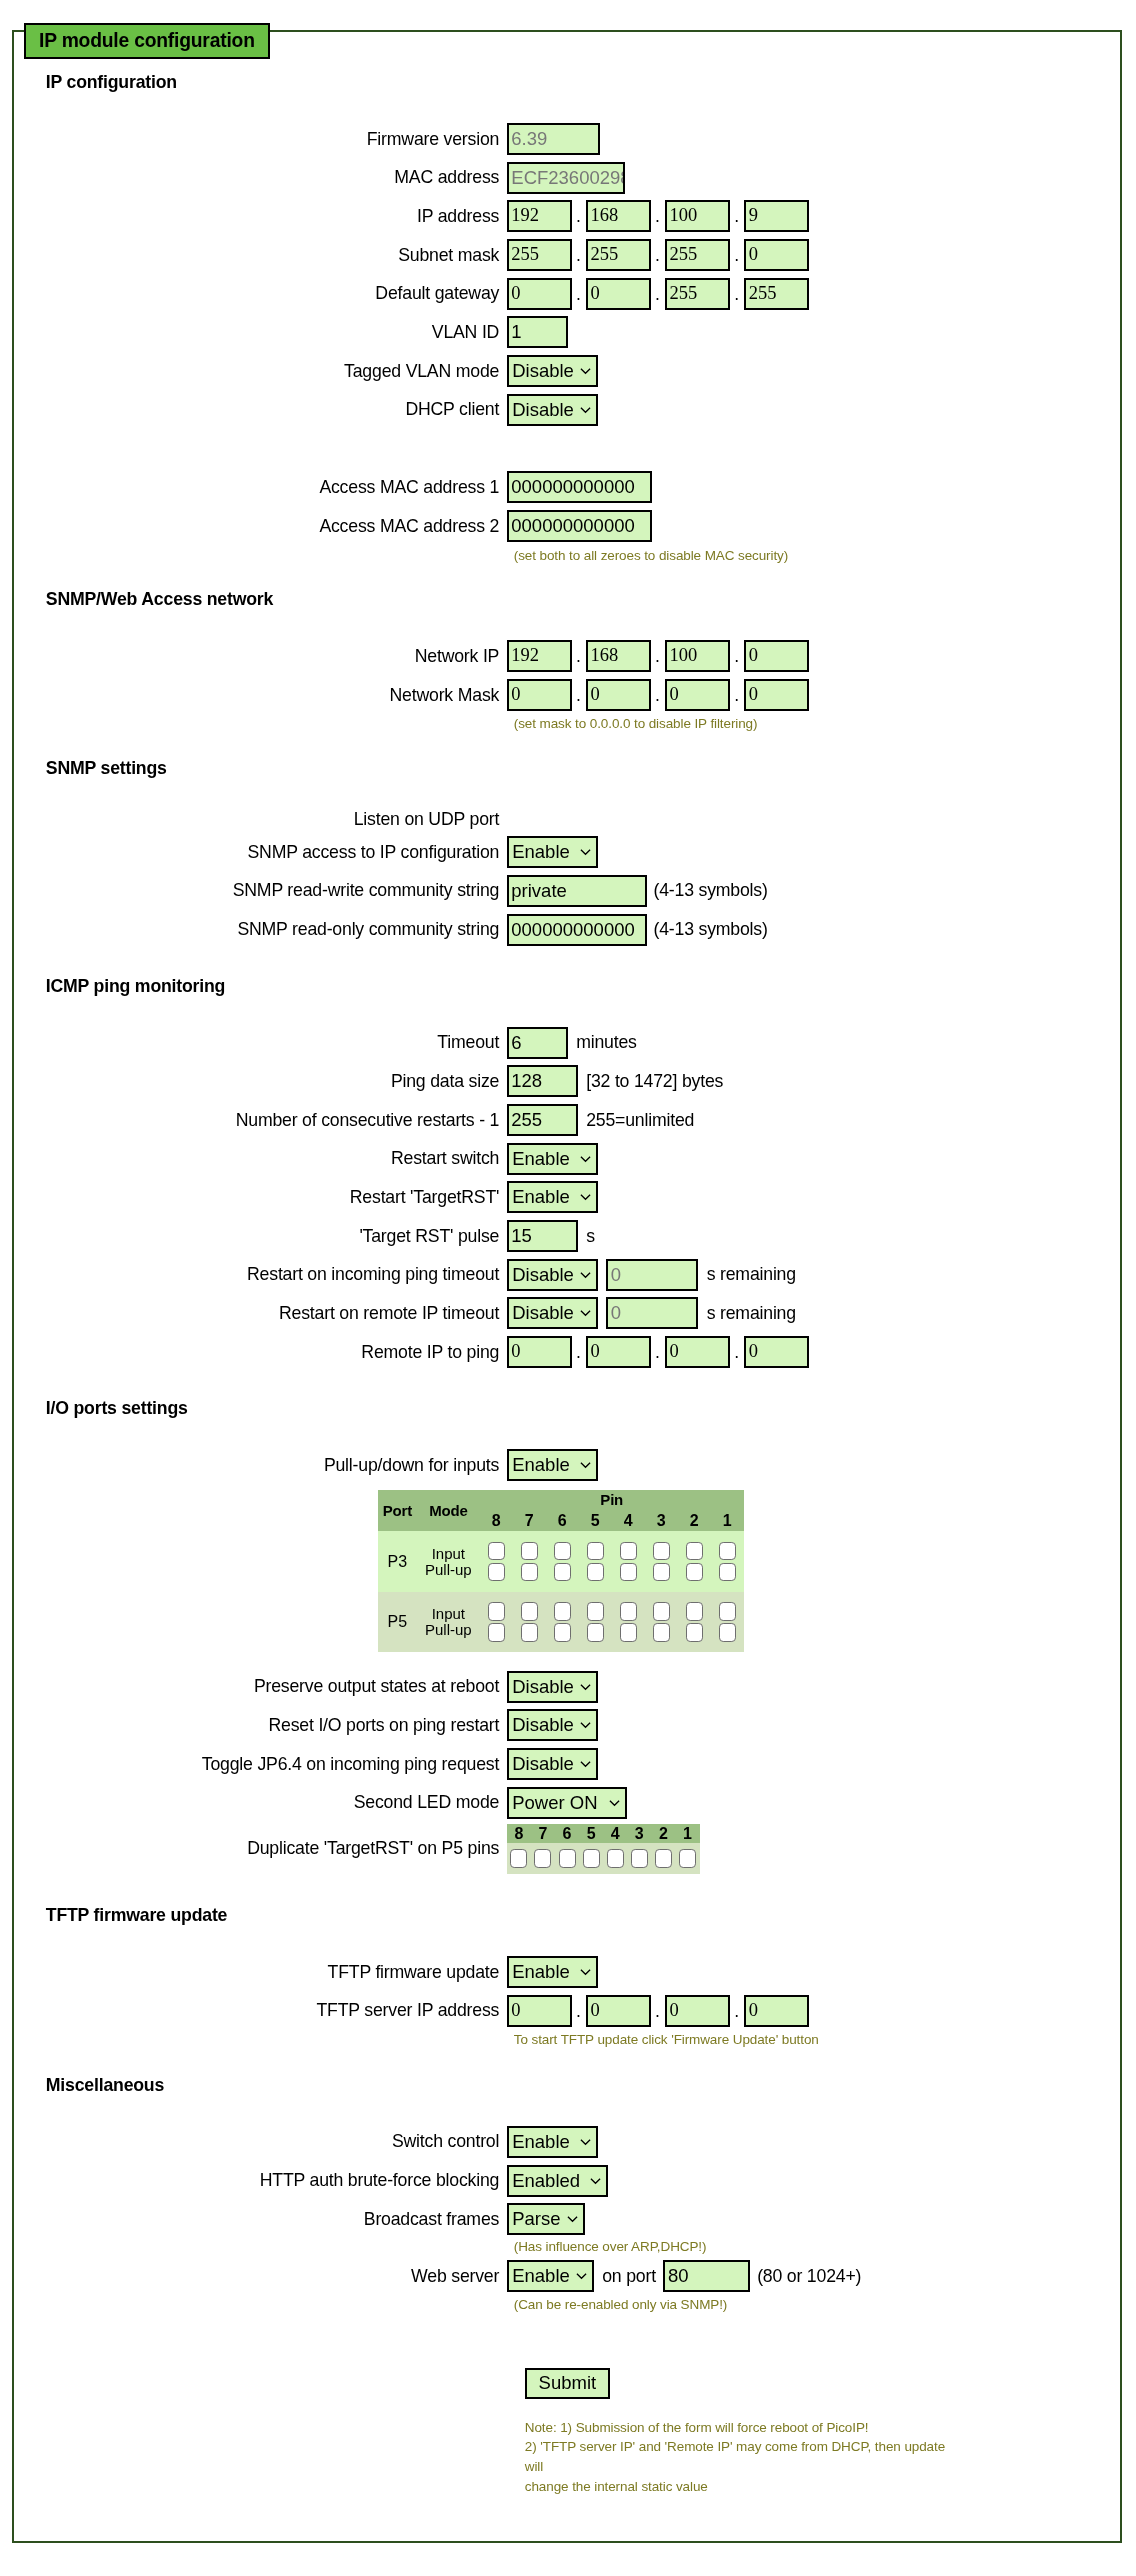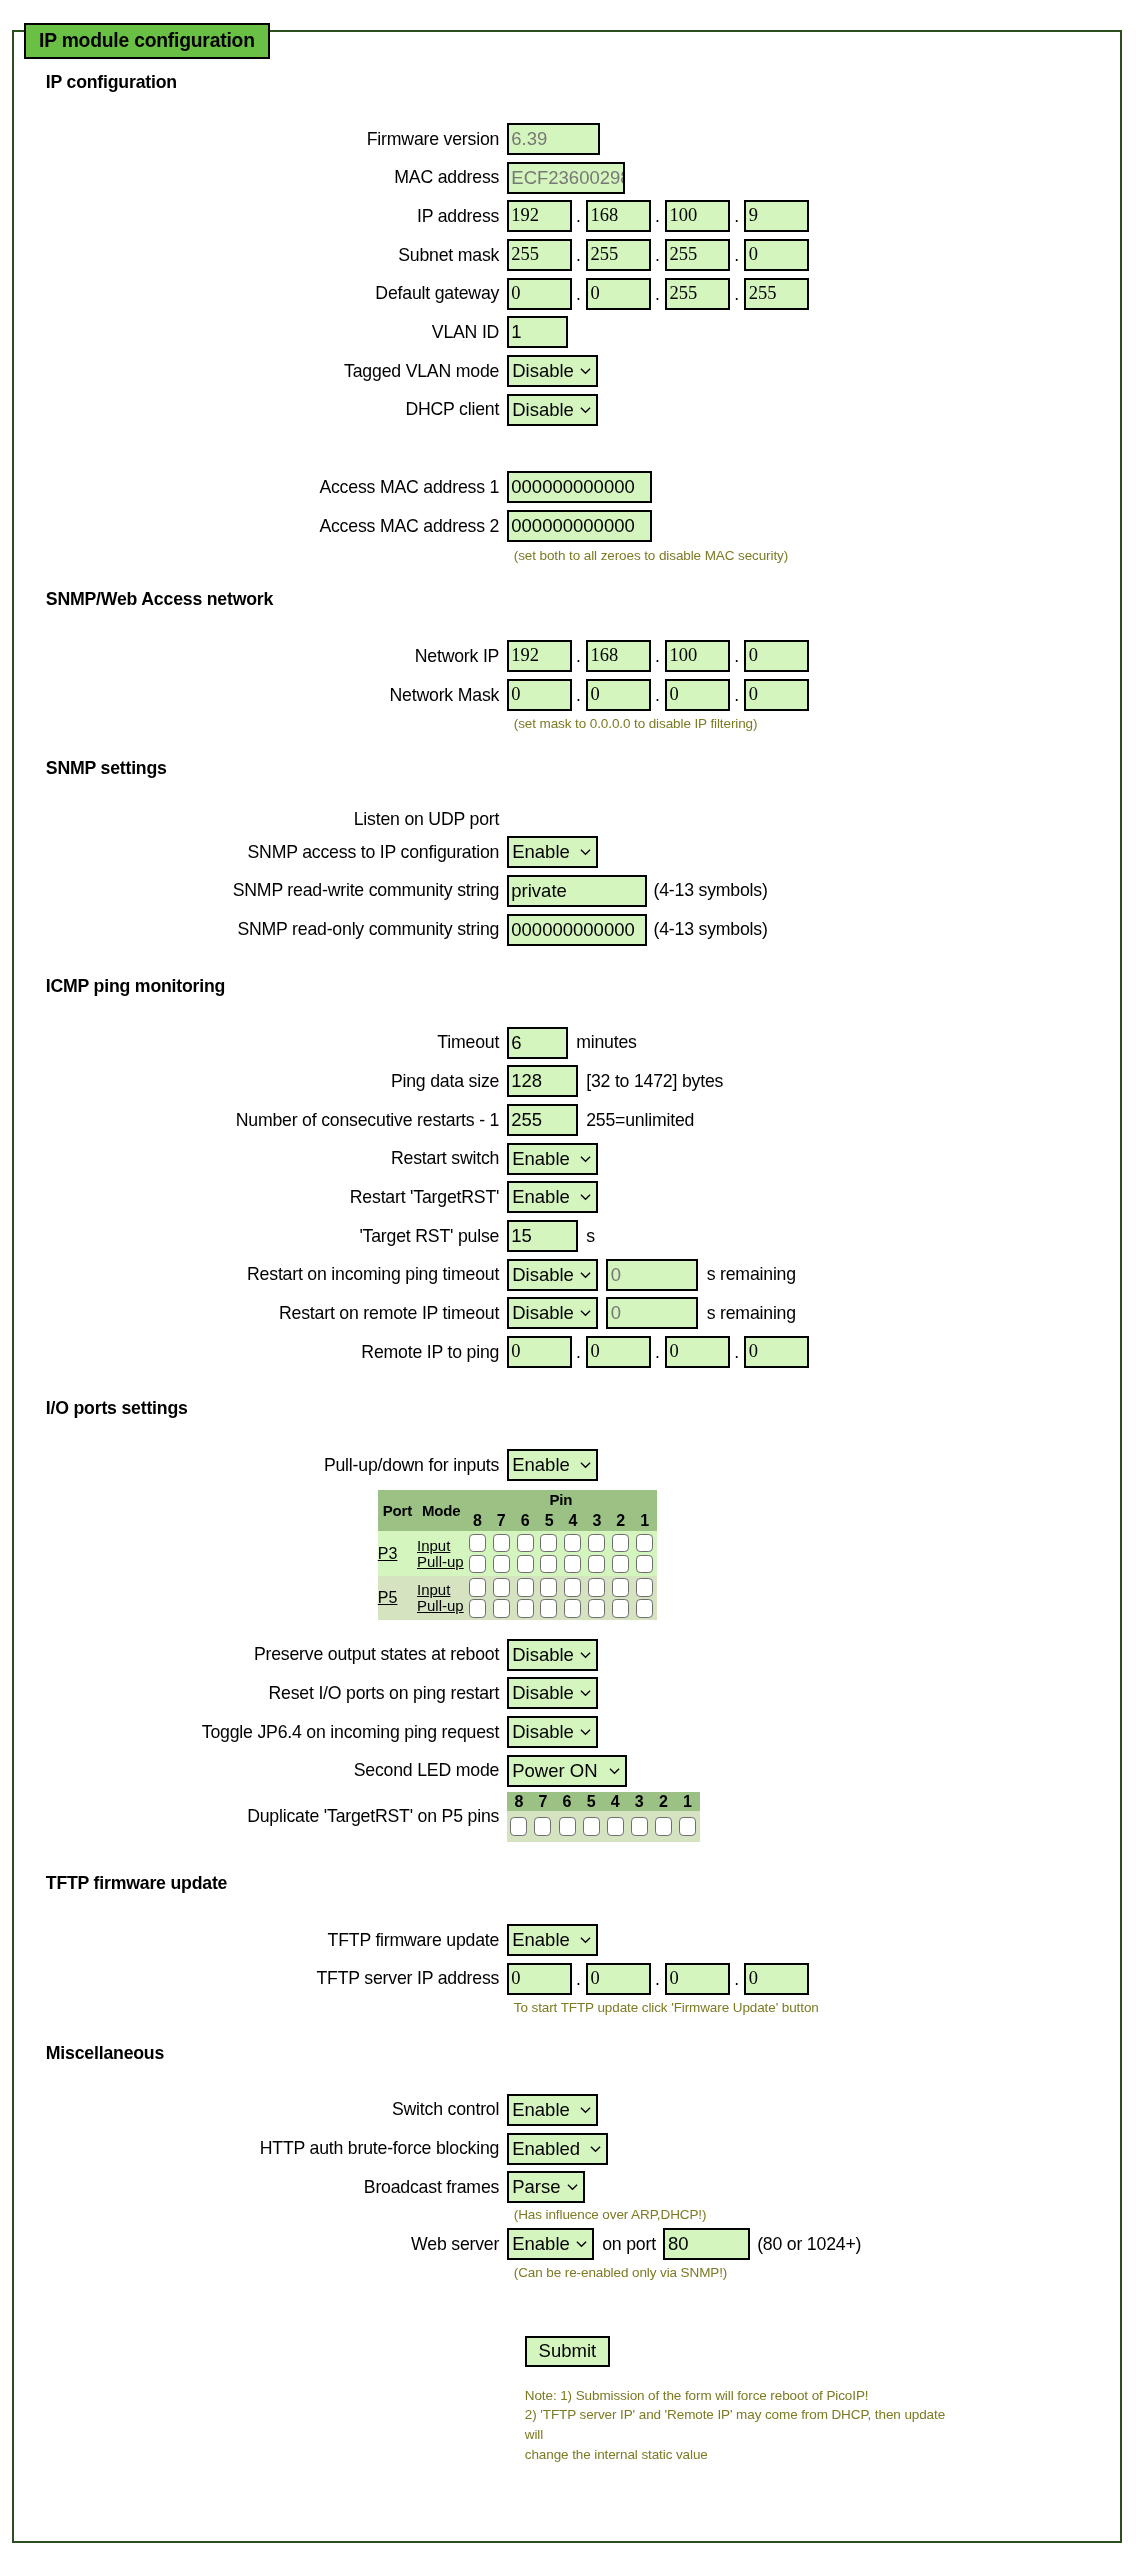--- a/index.html
+++ b/index.html
@@ -184,23 +184,23 @@
     background: #9cc184;
     color: #000000;
     font-size: 15px;
     font-weight: bold;
     text-align: center;
     padding: 1.7px 5px;
     letter-spacing: -0.2px;
   }
   table.pins th.pin-num { padding: 1.7px 7.6px; font-size: 16px; }
   table.pins td {
+    text-align: center;
     vertical-align: middle;
-    padding: 0;
-    text-decoration: underline;
+    padding: 8px;
   }
   .row-p3 td { background: #d4f5bd; }
   .row-p5 td { background: #d5e3c1; }
   td.port-cell {
     font-size: 16px;
     padding: 0 6.7px;
     white-space: nowrap;
   }
   td.mode-cell {
     font-size: 15px;

